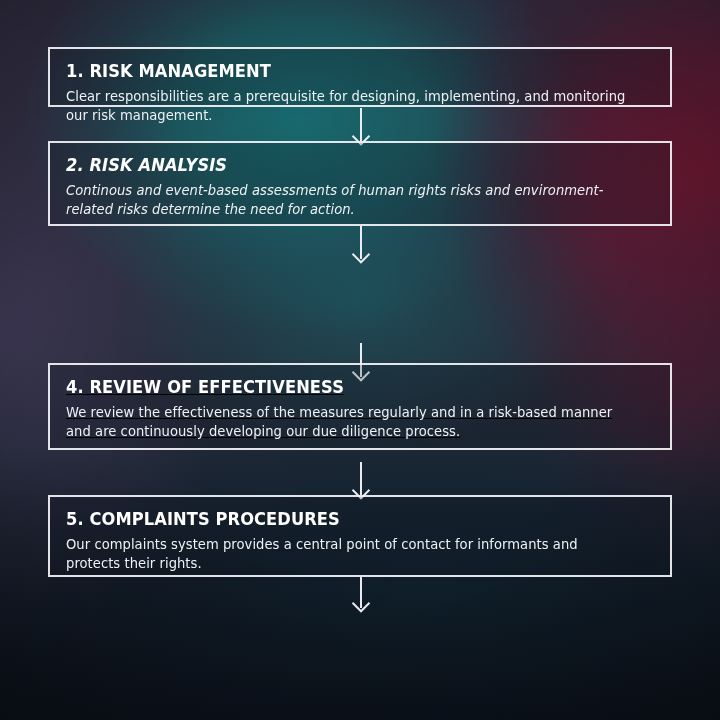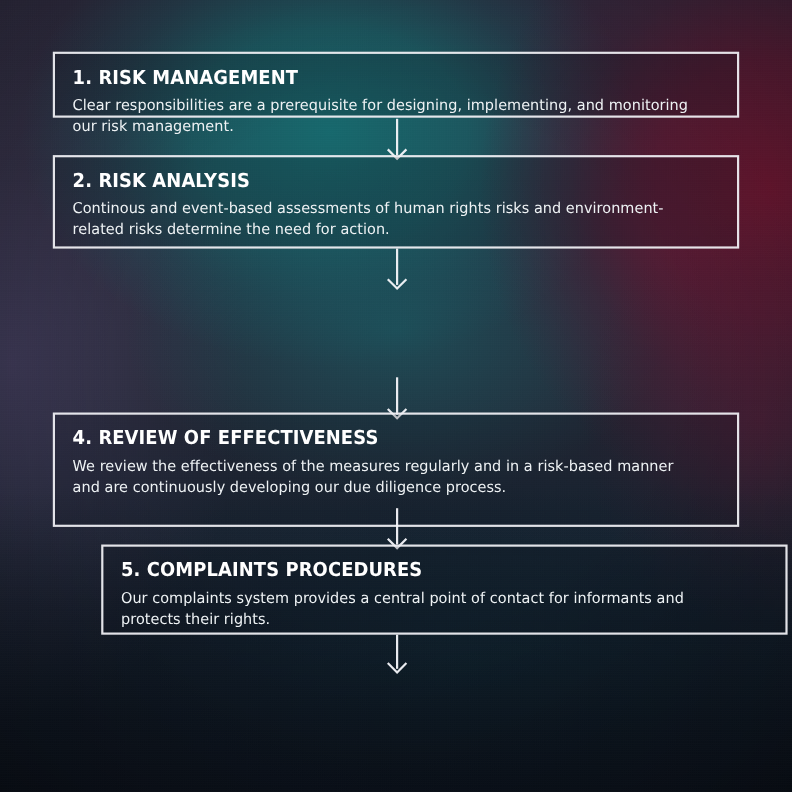--- a/index.html
+++ b/index.html
@@ -175,38 +175,38 @@
 
   <div id="flow">
 
     <div class="step" style="top:0px; height:60px;margin-top:24px;">
       <div class="step-title">1. RISK MANAGEMENT</div>
       <div class="step-body">Clear responsibilities are a prerequisite for designing, implementing, and monitoring our risk management.</div>
     </div>
 
     <div class="arrow" style="top:85px; height:33px;"></div>
 
-    <div class="step" style="top:118px; height:85px;">
+    <div class="step" style="top:118px; height:85px;font-style:italic;">
       <div class="step-title">2. RISK ANALYSIS</div>
       <div class="step-body">Continous and event-based assessments of human rights risks and environment-related risks determine the need for action.</div>
     </div>
 
     <div class="arrow" style="top:203px; height:33px;"></div>
 
 
     <div class="arrow" style="top:320px; height:34px;"></div>
 
-    <div class="step" style="top:352px; height:104px;">
+    <div class="step" style="top:340px; height:87px;text-decoration:underline;">
       <div class="step-title">4. REVIEW OF EFFECTIVENESS</div>
       <div class="step-body">We review the effectiveness of the measures regularly and in a risk-based  manner and are continuously developing our due diligence process.</div>
     </div>
 
     <div class="arrow" style="top:439px; height:33px;"></div>
 
-    <div class="step" style="top:472px; height:82px;margin-left:44px;">
+    <div class="step" style="top:472px; height:82px;">
       <div class="step-title">5. COMPLAINTS PROCEDURES</div>
       <div class="step-body">Our complaints system provides a central point of contact for informants and protects their rights.</div>
     </div>
 
     <div class="arrow" style="top:554px; height:31px;"></div>
 
 
   </div>
 </div>
 

